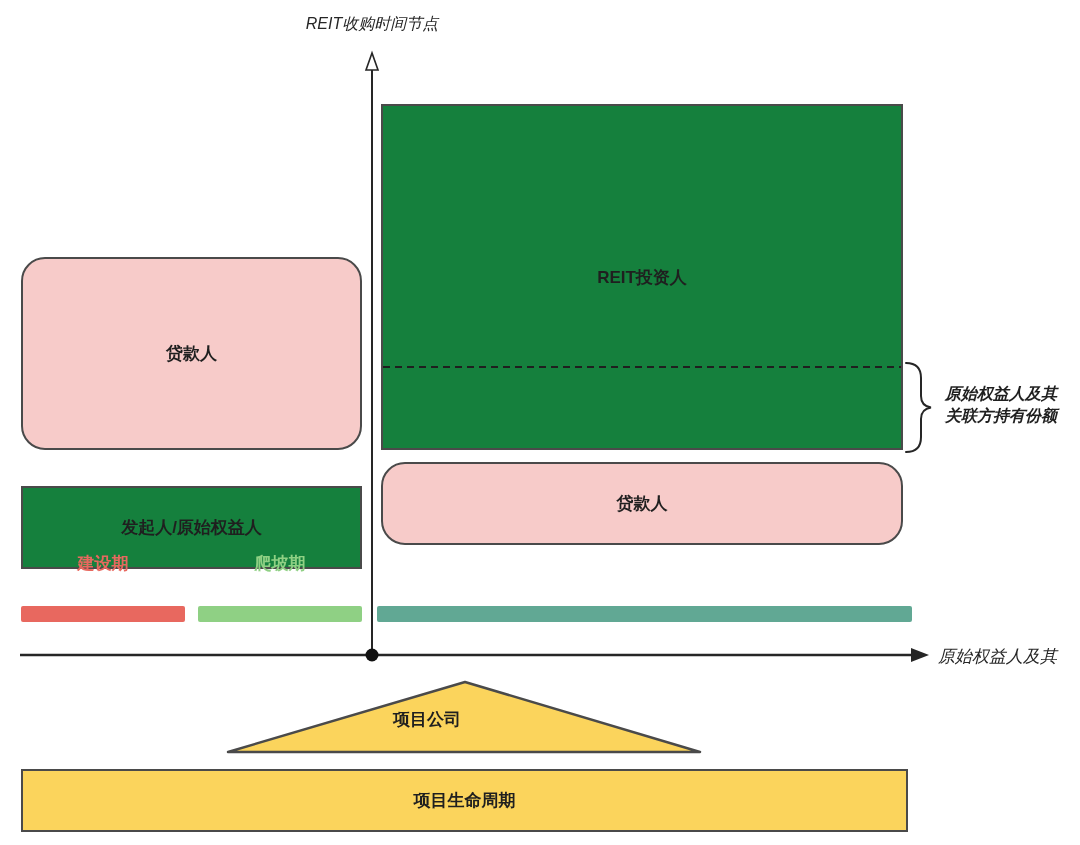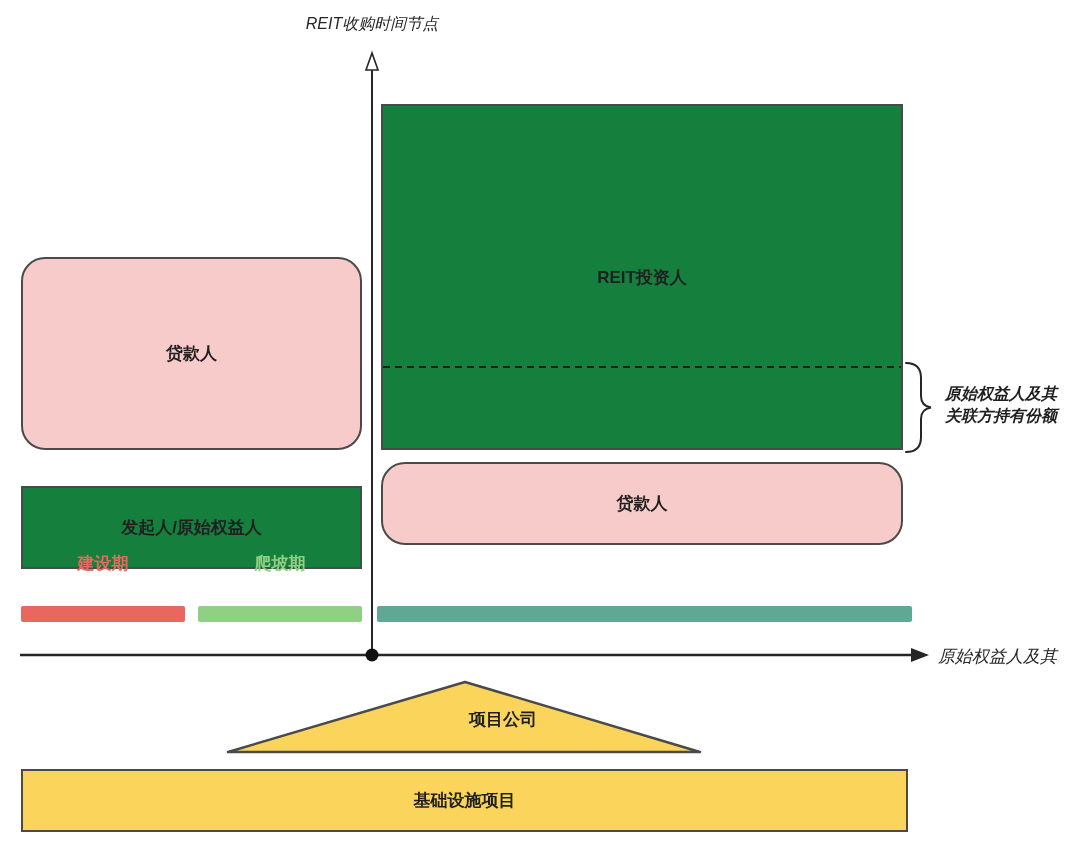--- a/index.html
+++ b/index.html
@@ -36,21 +36,21 @@
   
   .period-label{position:absolute;top:552px;height:20px;text-align:center;font-weight:bold;font-size:17px;z-index:3;}
   .pl-construction{left:21px;width:164px;color:#e8685f;}
   .pl-rampup{left:198px;width:164px;color:#8fd084;}
   .pl-stable{left:377px;width:535px;color:#61a894;}
   .bar{position:absolute;top:606px;height:16px;border-radius:2px;z-index:1;}
   .bar-construction{left:21px;width:164px;background:#e8685f;}
   .bar-rampup{left:198px;width:164px;background:#8fd084;}
   .bar-stable{left:377px;width:535px;background:#61a894;}
   
-  .triangle-label{left:393px;top:708px;width:144px;text-align:right;font-weight:bold;font-size:17px;z-index:3;color:#1f1f1f;}
+  .triangle-label{left:393px;top:708px;width:144px;text-align:left;font-weight:bold;font-size:17px;z-index:3;color:#1f1f1f;}
 </style>
 </head>
 <body>
 
 <div class="canvas">
 
   <div class="abs y-title">REIT收购时间节点</div>
 
   <div class="box box--pink box-left-lender">
     <span>贷款人</span>
@@ -92,16 +92,16 @@
   <div class="abs brace-note">
     <div>原始权益人及其</div>
     <div>关联方持有份额</div>
   </div>
 
   <div class="abs x-title">原始权益人及其</div>
 
   <div class="abs triangle-label">项目公司</div>
 
   <div class="box box--yellow box-infrastructure">
-    <span>基础设施项目</span>
+    <span>项目生命周期</span>
   </div>
 
 </div>
 
 </body></html>

